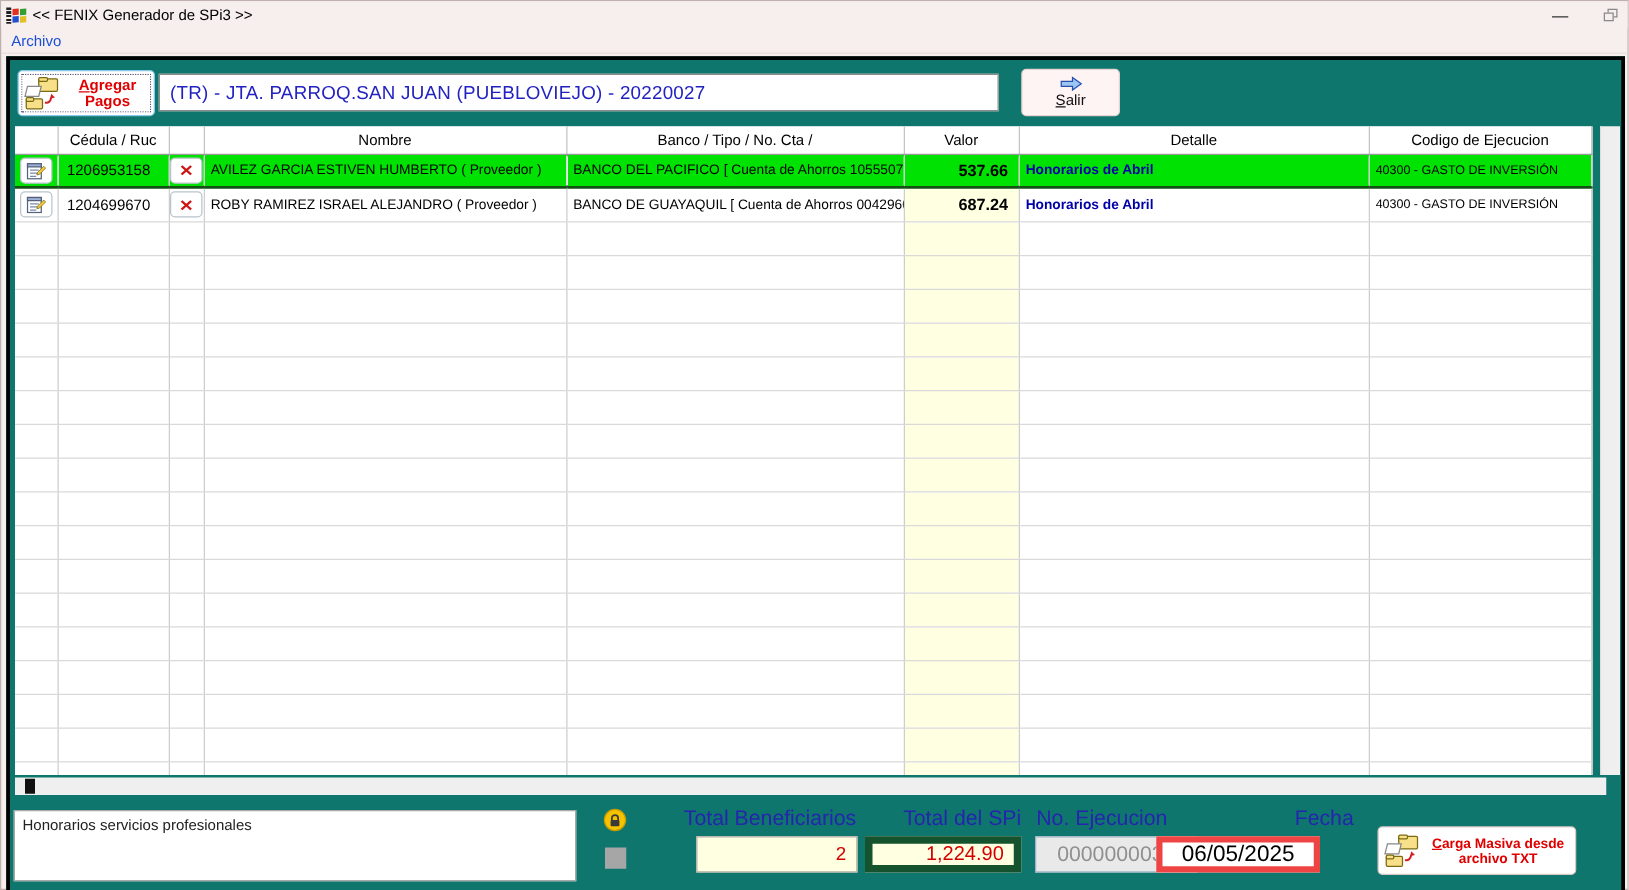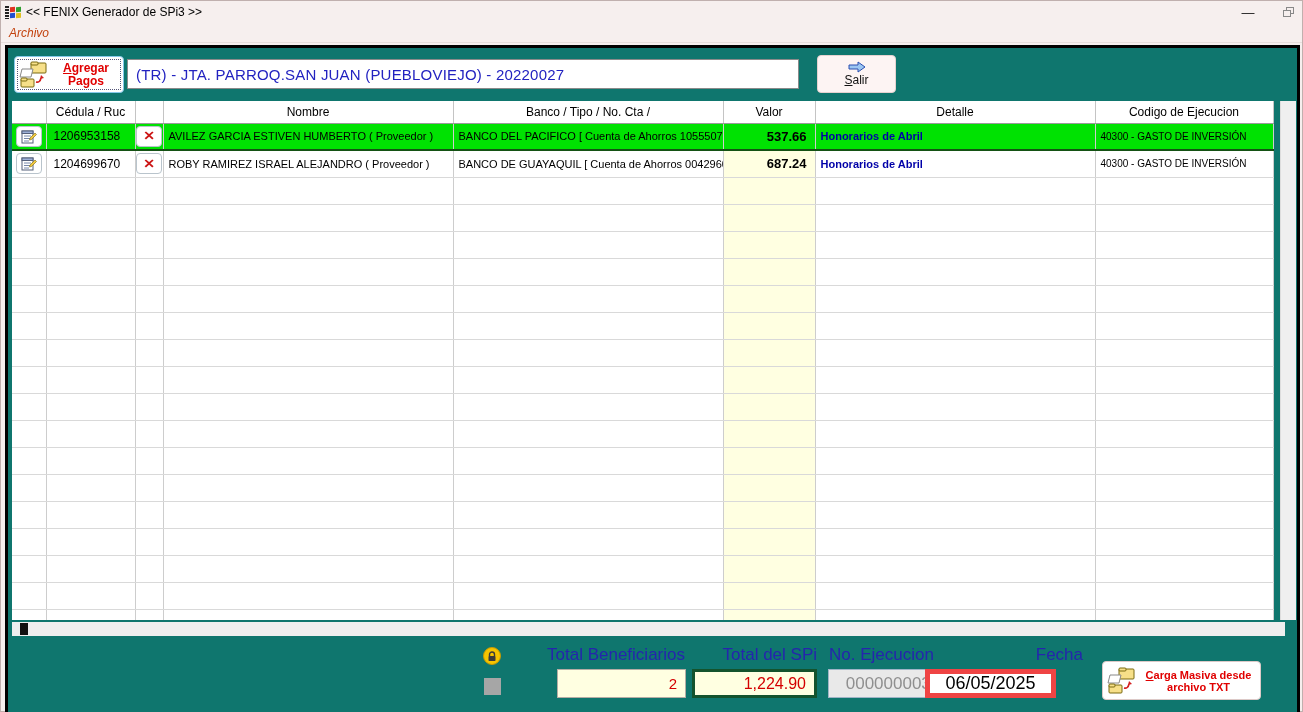--- a/index.html
+++ b/index.html
@@ -18,21 +18,21 @@
   .p4{ left:11px; top:8px; background:#e0c020; transform:skewY(-6deg);}
   .title-text { font-size:12px; color:#000; }
   .win-controls { position:absolute; right:8px; top:0; height:22px; display:flex; align-items:center; gap:26px; }
   .btn-min { font-size:13px; color:#111; width:18px; text-align:center; cursor:default; }
   .btn-restore { width:11px; height:10px; position:relative; }
   .btn-restore .r1 { position:absolute; right:0; top:0; width:8px; height:7px; border:1px solid #888; background:transparent; }
   .btn-restore .r2 { position:absolute; left:0; bottom:0; width:8px; height:7px; border:1px solid #888; background:#f6efee; }
 
   
   .menubar { position:absolute; left:0; top:22px; width:100%; height:20px; display:flex; align-items:center; border-bottom:1px solid #e7dedc; }
-  .menu-item { font-size:12px; color:#c2410c; padding:2px 8px;font-style:italic; }
+  .menu-item { font-size:12px; color:#1d4ed8; padding:2px 8px; }
 
   
   .main-panel { position:absolute; left:4px; top:44px; width:1295px; height:691px; background:#0f766e; border:3px solid #000000; }
 
   
   .btn-agregar { position:absolute; left:6px; top:8px; width:110px; height:37px; background:#fff; border:1px solid #86c8ea; border-radius:4px; outline:1px dotted #557; outline-offset:-4px; display:flex; align-items:center; gap:4px; padding:0 4px; cursor:pointer; }
   .btn-agregar .lbl { color:#e00000; font-weight:bold; font-size:12px; line-height:13px; text-align:center; flex:1; }
   .entity-box { position:absolute; left:119px; top:11px; width:672px; height:30px; border:1px solid #8a8a8a; background:#fff; font-size:15px; font-weight:normal; color:#2222c0; display:flex; align-items:center; padding-left:8px; letter-spacing:0.2px; }
   .btn-salir { position:absolute; left:809px; top:7px; width:79px; height:38px; background:#fdf4f3; border:1px solid #e6d2d0; border-radius:4px; display:flex; flex-direction:column; align-items:center; justify-content:center; cursor:pointer; }
   .btn-salir .lbl { font-size:12px; color:#111; }
@@ -66,21 +66,21 @@
   .gray-square { position:absolute; left:483px; top:677px; width:17px; height:17px; background:#a6a6a6; }
 
   .f-label { position:absolute; top:644px; height:22px; font-size:17px; color:#2525ad; }
   .lbl-benef { left:500px; width:184px; text-align:right; }
   .lbl-spi { left:691px; width:125px; text-align:right; }
   .lbl-ref { left:827px; width:130px; text-align:left; padding-left:1px; }
   .lbl-fecha { left:963px; width:131px; text-align:right; padding-right:12px; }
 
   .f-field { position:absolute; top:668px; height:29px; display:flex; align-items:center; }
   .fld-benef { left:556px; width:129px; background:#ffffe1; border:1px solid #b5ada5; justify-content:flex-end; padding-right:8px; font-size:15px; color:#d40000; }
-  .fld-spi { left:691px; width:125px; background:#ffffe1; border:3px solid #14532d; justify-content:flex-end; padding-right:8px; font-size:16px; color:#d40000; }
+  .fld-spi { left:691px; width:125px; background:#ffffe1; border:6px solid #14532d; justify-content:flex-end; padding-right:8px; font-size:16px; color:#d40000; }
   .fld-ref { left:827px; width:130px; background:#e9e9e9; border:1px solid #9fb4c6; justify-content:center; font-size:17px; color:#8f8f8f; }
   .fld-fecha { left:924px; width:131px; background:#fff; border:5px solid #ef4444; justify-content:center; font-size:18px; color:#000; }
 
   .btn-carga { position:absolute; left:1101px; top:660px; width:159px; height:39px; background:#fff; border:1px solid #dcc9c7; border-radius:4px; display:flex; align-items:center; gap:4px; padding:0 4px; cursor:pointer; }
   .btn-carga .lbl { color:#e00000; font-weight:bold; font-size:11px; line-height:12px; text-align:center; flex:1; }
   u { text-decoration:underline; }
 </style>
 </head>
 <body>
 
@@ -403,20 +403,21 @@
             </tr>
           </tbody>
       </table>
     </div>
     <div class="vscroll"></div>
     <div class="hscroll">
       <div class="thumb"></div>
     </div>
   </div>
 
+  <div class="obs-box">Honorarios servicios profesionales</div>
 
   <div class="lock-badge">
     <svg width="10" height="11" viewBox="0 0 10 11">
       <path d="M2.5 5 V3.5 a2.5 2.5 0 0 1 5 0 V5" fill="none" stroke="#3a3a3a" stroke-width="1.4"></path>
       <rect x="1.5" y="5" width="7" height="5" rx="0.8" fill="#3a3a3a"></rect>
     </svg>
   </div>
   <div class="gray-square"></div>
 
   <div class="f-label lbl-benef">Total Beneficiarios</div>

